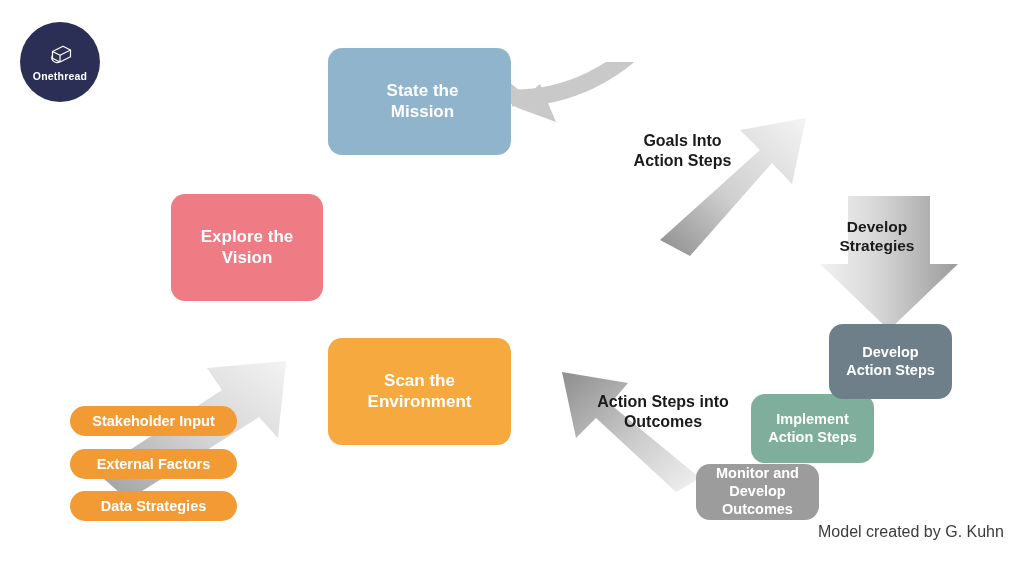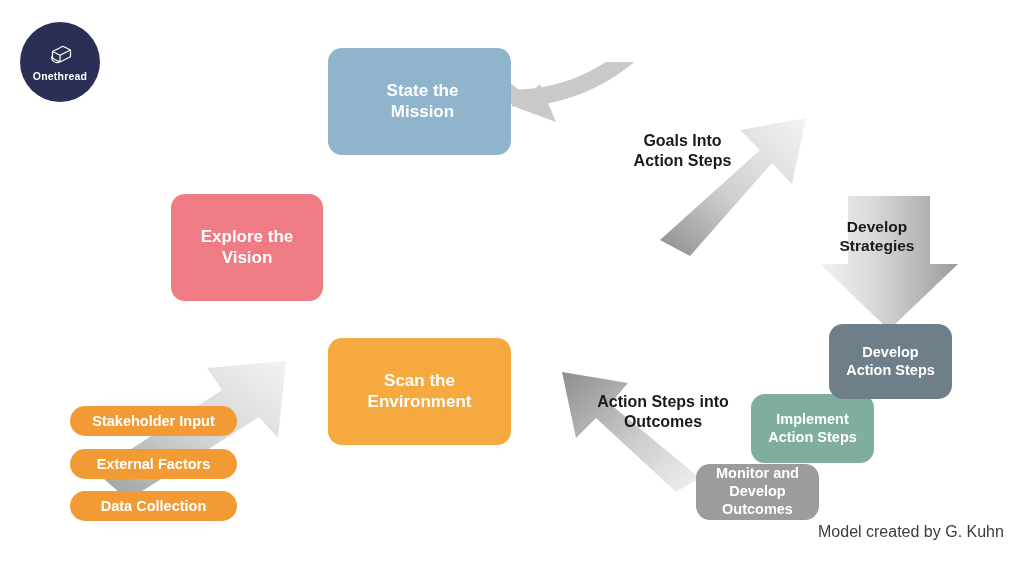--- a/index.html
+++ b/index.html
@@ -269,18 +269,18 @@
     <span>Outcomes</span>
   </div>
 
   <div class="pill pill-1" style="background: rgb(242, 155, 52);">
     <span>Stakeholder Input</span>
   </div>
   <div class="pill pill-2" style="background: rgb(242, 155, 52);">
     <span>External Factors</span>
   </div>
   <div class="pill pill-3" style="background: rgb(242, 155, 52);">
-    <span>Data Collection</span>
+    <span>Data Strategies</span>
   </div>
 
   <div class="credit">Model created by G. Kuhn</div>
 
 </div>
 
 </body></html>

